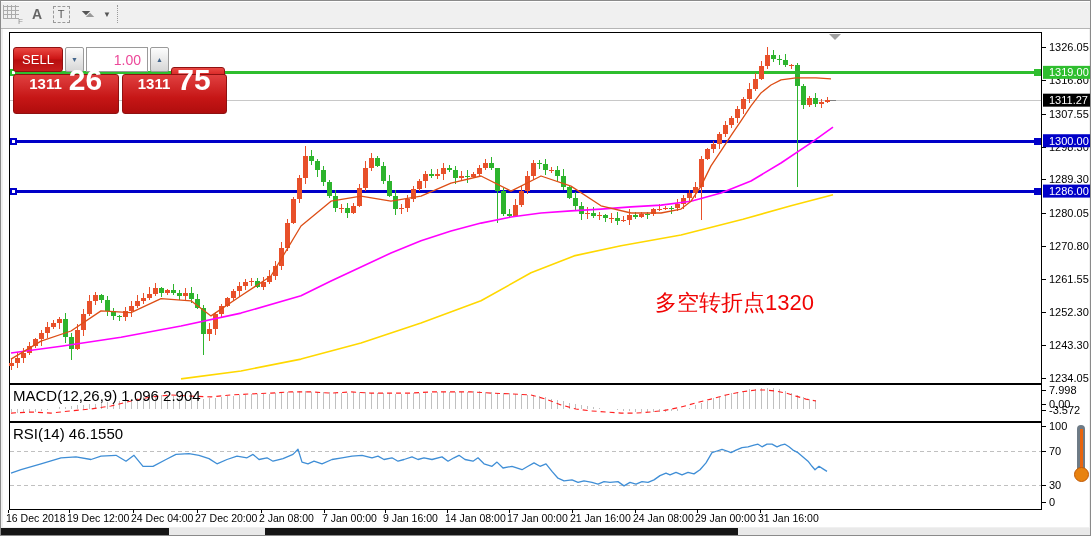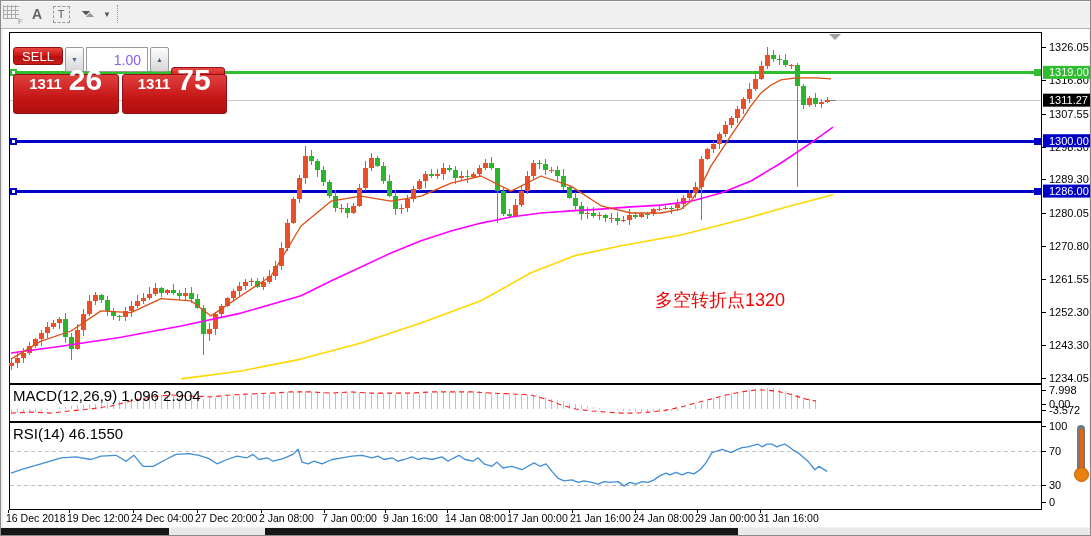--- a/index.html
+++ b/index.html
@@ -31,37 +31,37 @@
   .tb-caret{left:100px;width:12px;font-size:8px;color:#555;}
   .tb-sep{position:absolute;left:116px;top:4px;height:18px;border-left:1px dotted #9a9a9a;}
   .tf-wrap{position:absolute;left:122px;top:3px;height:21px;display:flex;}
   .tf{min-width:24px;padding:0 5px;height:21px;line-height:21px;text-align:center;
     font-size:11px;color:#333;cursor:pointer;border:1px solid transparent;}
   .tf.sel{background:#f7f7ef;border:1px solid #8e8e7a;box-shadow:0 0 0 1px #ffffff inset;}
   
   .quote-line{position:absolute;left:13px;top:33px;font-size:11px;color:#000;white-space:nowrap;}
   .quote-line span{margin-right:4px;}
   .tri{font-size:8px;margin-right:2px;}
-  .note{position:absolute;left:654px;top:287px;font-size:18px;color:#f00404;white-space:nowrap;}
+  .note{position:absolute;left:654px;top:287px;font-size:22px;color:#f00404;white-space:nowrap;}
   .ind-label{position:absolute;font-size:15px;color:#000;white-space:nowrap;}
   #macd-label{left:12px;top:386px;}
   #rsi-label{left:12px;top:424px;}
   
   .trade-panel{position:absolute;left:12px;top:46px;width:214px;height:67px;}
   .tp-row{position:absolute;left:0;top:0;width:214px;height:25px;display:flex;gap:2px;}
   .btn-red{background:linear-gradient(180deg,#ea4843 0%,#cc1414 48%,#b70e0e 52%,#c81d1d 100%);
     border:1px solid #8f1111;border-radius:3px;color:#fff;font-size:13px;
     display:flex;align-items:center;justify-content:center;cursor:pointer;box-sizing:border-box;}
-  .tp-sell{width:50px;height:18px;}
+  .tp-sell{width:50px;height:25px;}
   .tp-buy{width:54px;height:25px;margin-top:20px;}
   .spin-btn{width:19px;height:25px;background:linear-gradient(#fdfdfd,#d6d6d6);
     border:1px solid #9a9a9a;border-radius:2px;display:flex;align-items:center;justify-content:center;
     font-size:7px;color:#44668c;cursor:pointer;box-sizing:border-box;}
   .vol-field{width:62px;height:25px;background:#fff;border:1px solid #9a9a9a;box-sizing:border-box;
-    font-size:14px;color:#8b5cf6;display:flex;align-items:center;justify-content:flex-end;padding-right:6px;}
+    font-size:14px;color:#ec4899;display:flex;align-items:center;justify-content:flex-end;padding-right:6px;}
   .tp-prices{position:absolute;left:0;top:27px;width:214px;height:40px;display:flex;gap:3px;}
   .price-box{flex:1;background:linear-gradient(180deg,#e04040 0%,#c61616 60%,#b00d0d 100%);
     border:1px solid #8f1111;border-radius:3px;color:#fff;display:flex;align-items:flex-end;
     justify-content:center;padding-bottom:16px;cursor:pointer;}
   .price-small{font-size:15px;font-weight:bold;margin-bottom:5px;letter-spacing:0;}
   .price-big{font-size:30px;font-weight:bold;line-height:34px;margin-left:7px;}
   
   .thermo{position:absolute;left:1071px;top:424px;width:18px;height:64px;}
   .thermo .tube{position:absolute;left:5px;top:0;width:8px;height:48px;background:#6e7b86;border-radius:4px;}
   .thermo .fill{position:absolute;left:8px;top:4px;width:3px;height:42px;background:#e8650f;}

